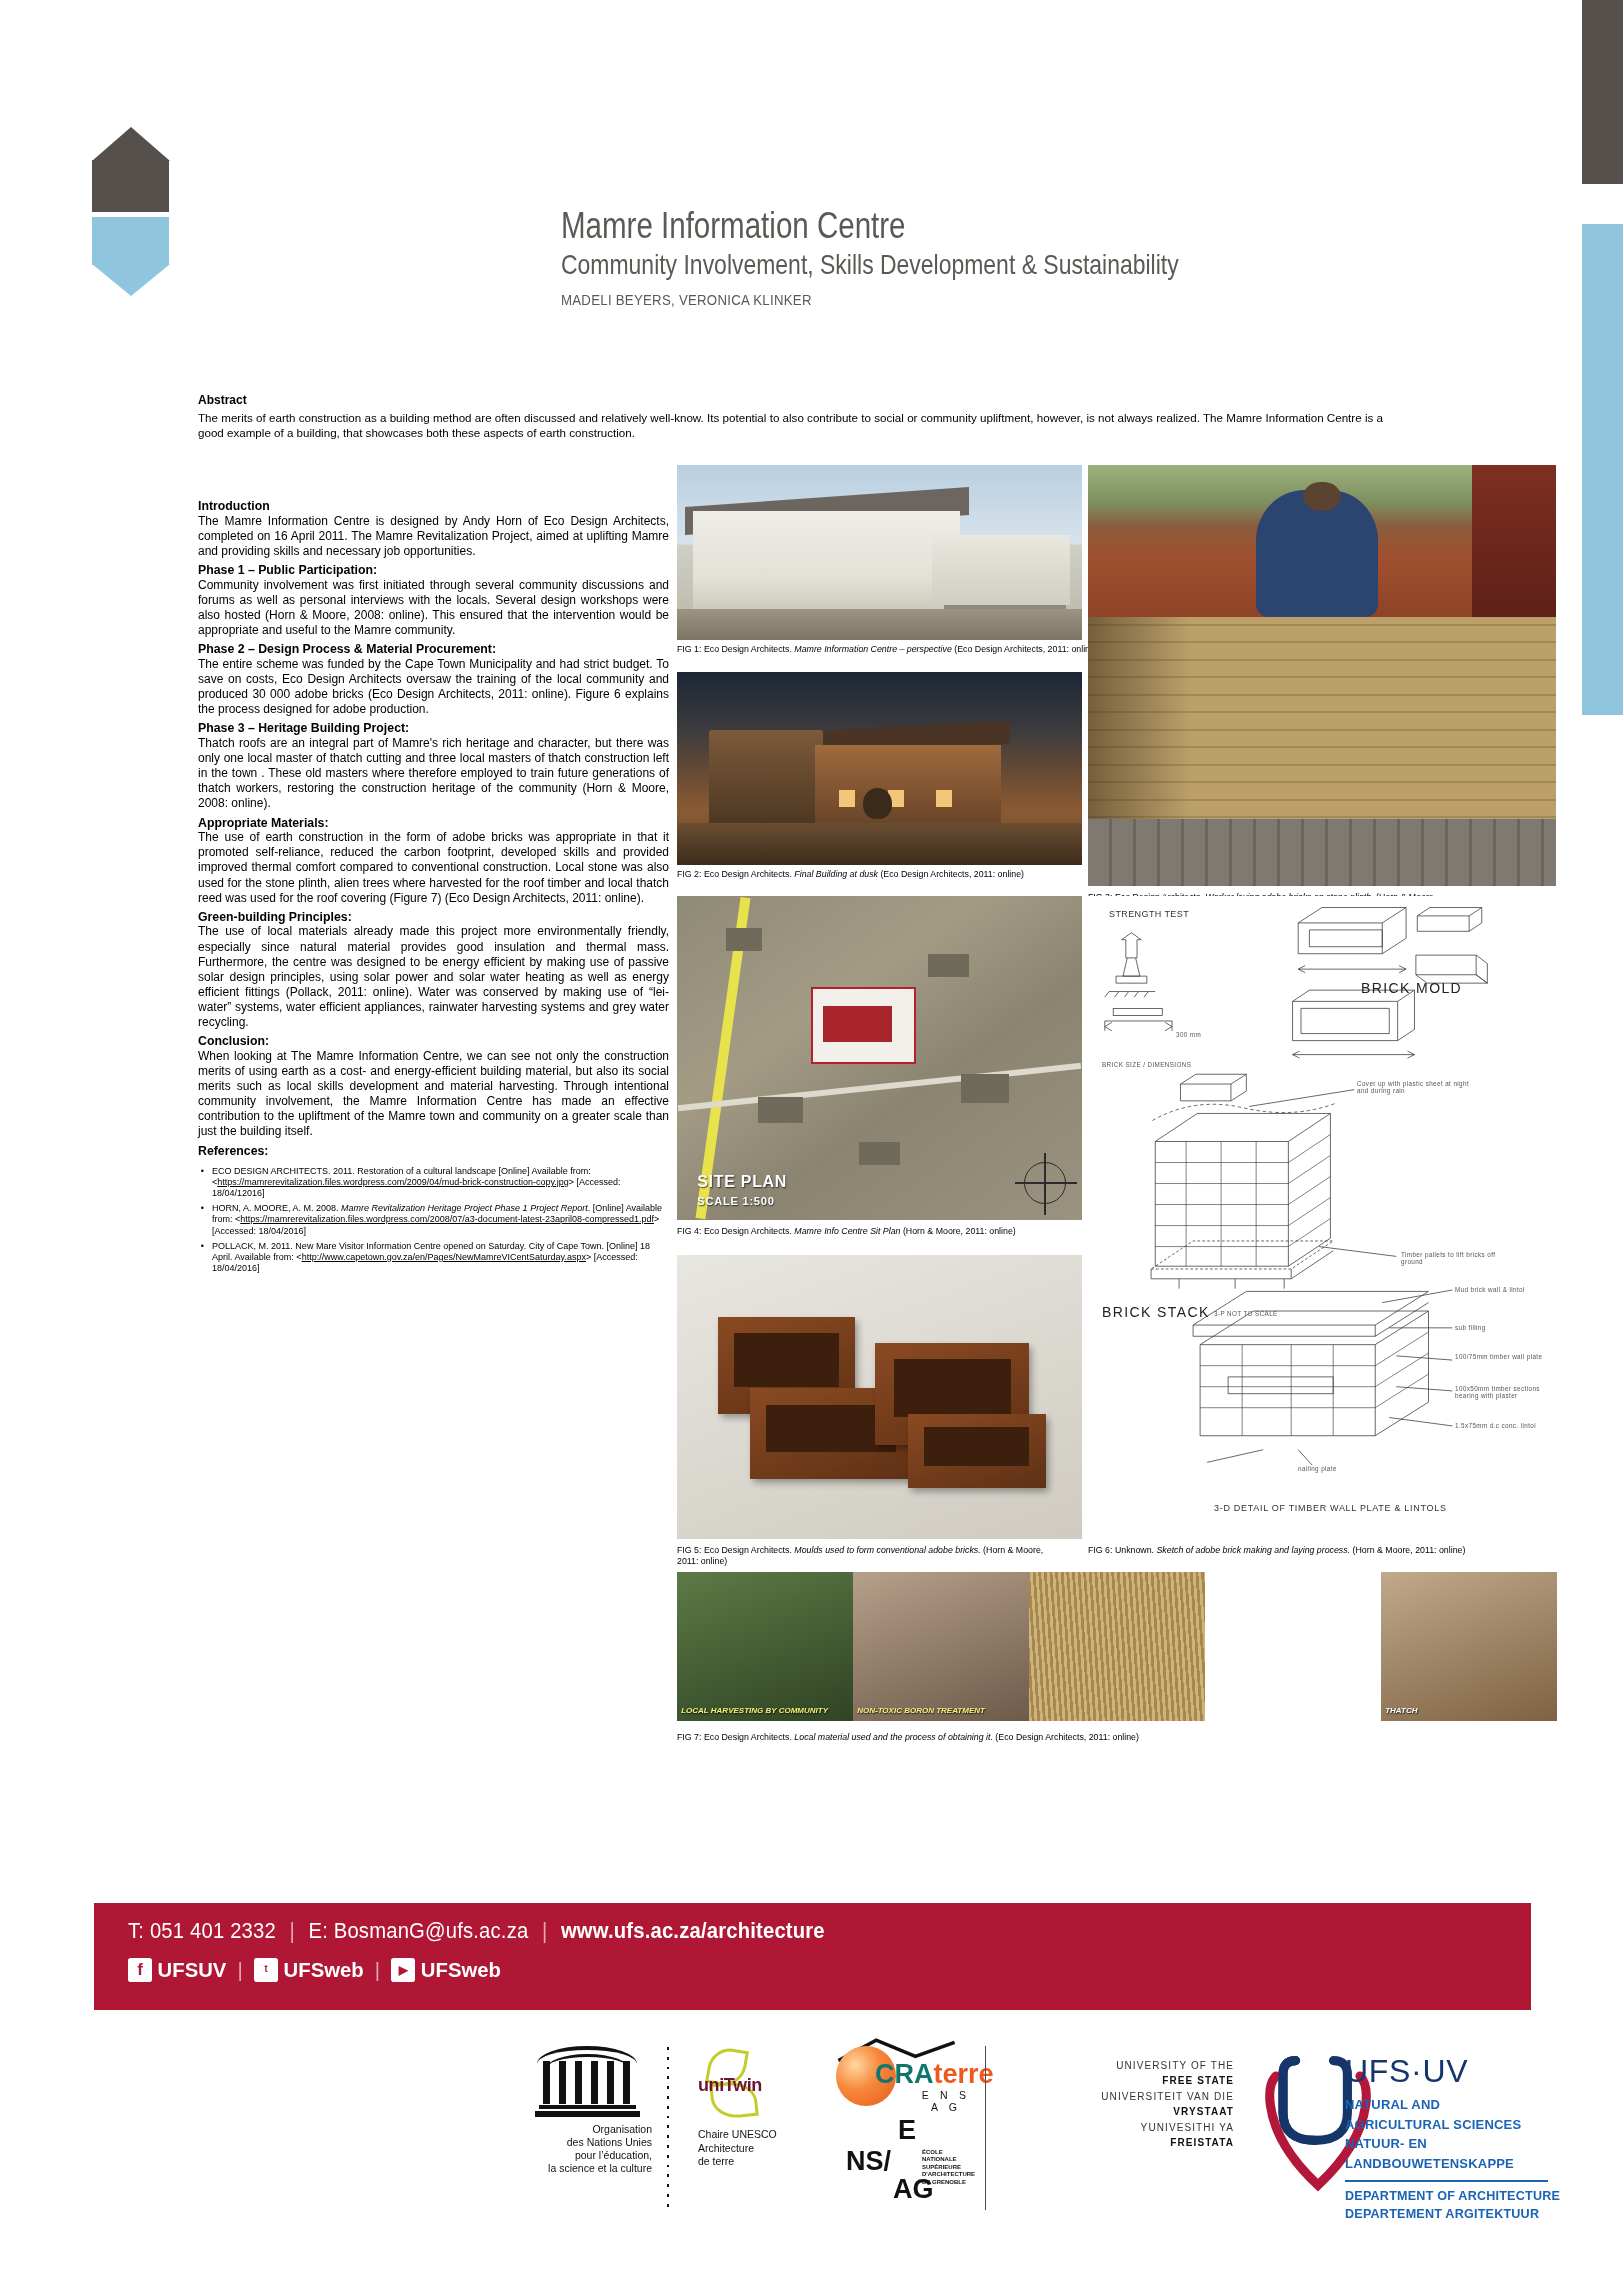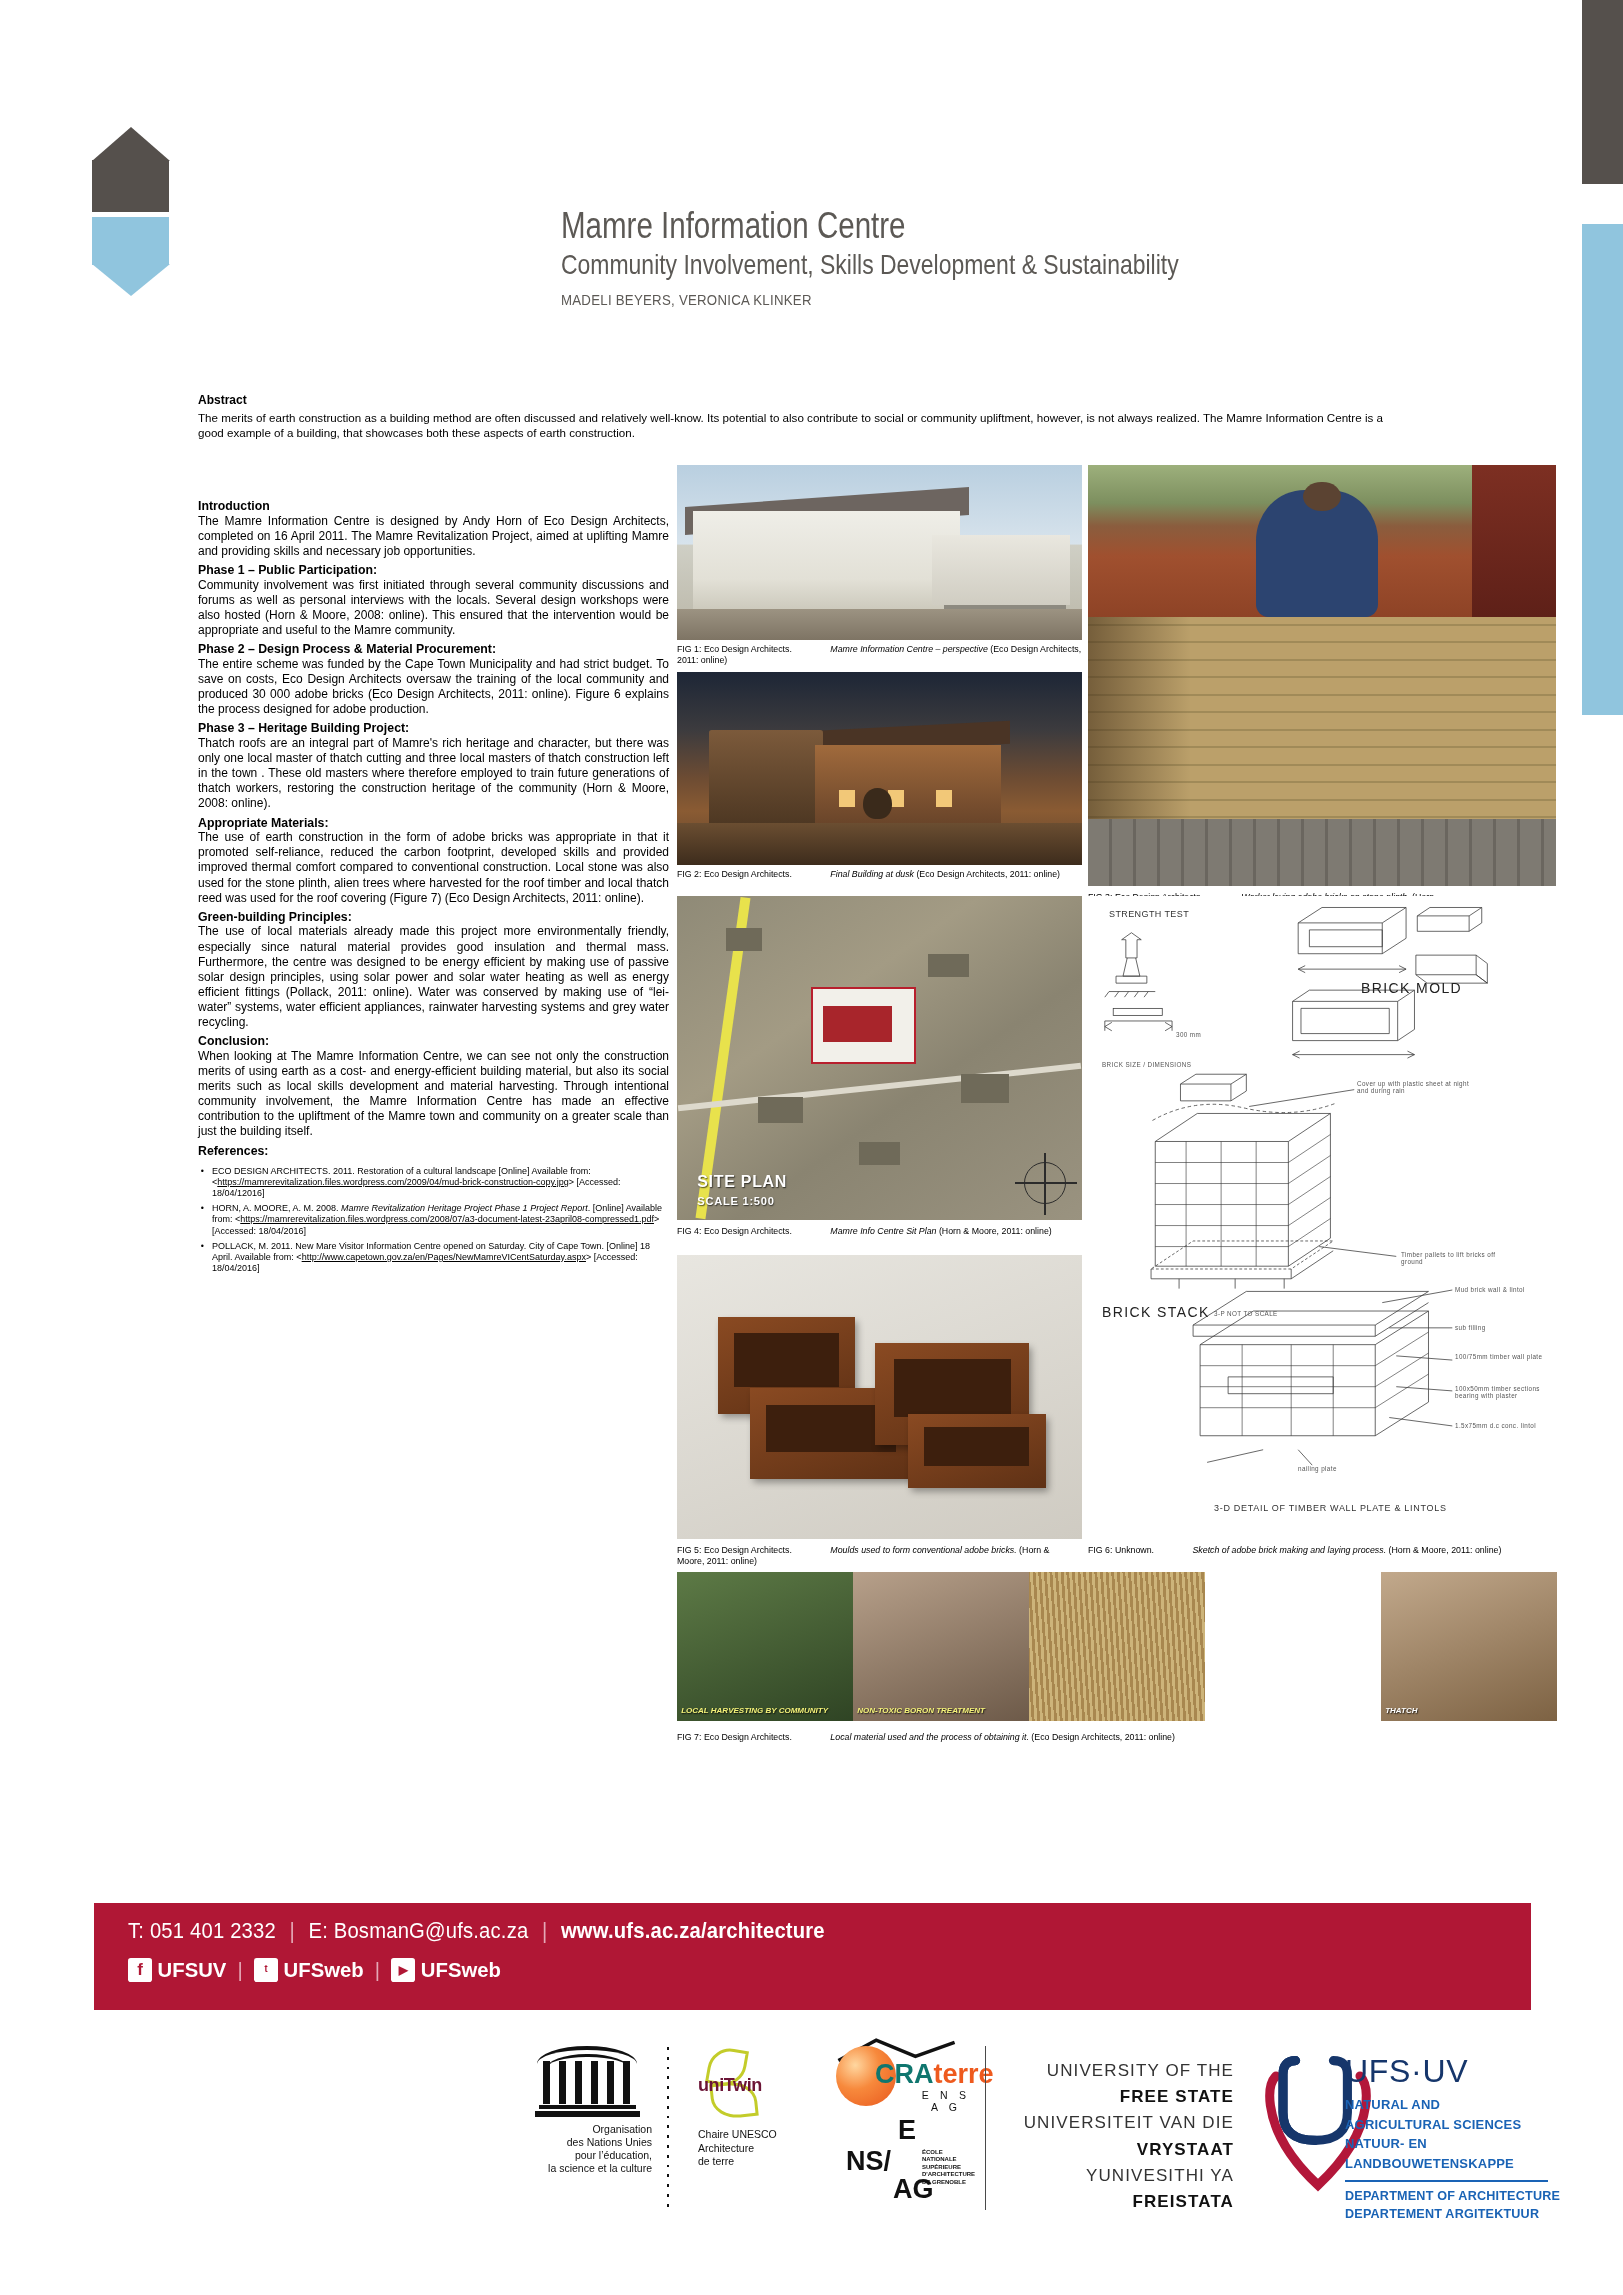--- a/index.html
+++ b/index.html
@@ -107,21 +107,21 @@
 
   
   .fig { position: absolute; }
   .fig .frame {
     width: 100%; height: 100%; overflow: hidden; position: relative;
     background: #cfcfcf;
   }
   .cap {
     position: absolute; font-size: 8.8px; color: #000; line-height: 1.25;
   }
-  .cap .it { font-style: italic; margin-left: 36px; }
+  .cap .it { font-style: italic; }
 
   
   #fig1 { left: 677px; top: 465px; width: 405px; height: 175px; }
   .sky1 { position:absolute; inset:0; background:linear-gradient(180deg,#b9cfe0 0%,#d7e3ec 45%,#cfcfc5 46%,#b9b5a6 100%); }
   .bldg1 {
     position:absolute; left:4%; bottom:18%; width:66%; height:56%;
     background:linear-gradient(180deg,#efeee8 0%,#e2e0d6 70%,#cdcabd 100%);
   }
   .roof1 {
     position:absolute; left:2%; bottom:66%; width:70%; height:16%;
@@ -300,21 +300,21 @@
   .ensag-stack { margin-top:4.2px; position:relative; height:84px; }
   .ensag-E { position:absolute; left:88px; top:0px; font-size:27px; font-weight:bold; color:#111; }
   .ensag-NS { position:absolute; left:36px; top:31px; font-size:27px; font-weight:bold; color:#111; }
   .ensag-AG { position:absolute; left:83px; top:59px; font-size:27px; font-weight:bold; color:#111; }
   .ensag-small { position:absolute; left:112px; top:34px; font-size:6px; line-height:1.25;
     font-weight:bold; color:#111; text-align:left; }
 
   .divider-v { position:absolute; left:985px; top:12.6px; width:1.4px; height:164px; background:#4a4a4a; }
 
   .ufs-names { position:absolute; left:1010px; top:24.5px; width:224px; text-align:right;
-    font-size:17px; color:#333; letter-spacing:1.1px; line-height:1.55; }
+    font-size:10px; color:#333; letter-spacing:1.1px; line-height:1.55; }
   .ufs-names b { color:#111; font-weight:bold; }
 
   .ufs-mark { position:absolute; left:1255px; top:15.4px; width:133px; height:147px; }
 
   .ufs-right { position:absolute; left:1345px; top:19.6px; width:231px; }
   .ufs-uv { font-size:32px; color:#16366b; letter-spacing:0.7px; font-weight:400; }
   .ufs-fac { font-size:13px; color:#1a63b5; font-weight:bold; line-height:1.5; margin-top:5.6px; letter-spacing:0.2px;}
   .ufs-rule { width:203px; height:1.4px; background:#1a63b5; margin:7px 0 5.6px 0; }
   .ufs-dep { font-size:12.6px; color:#1a63b5; font-weight:bold; line-height:1.45; letter-spacing:0.2px;}
 </style>

